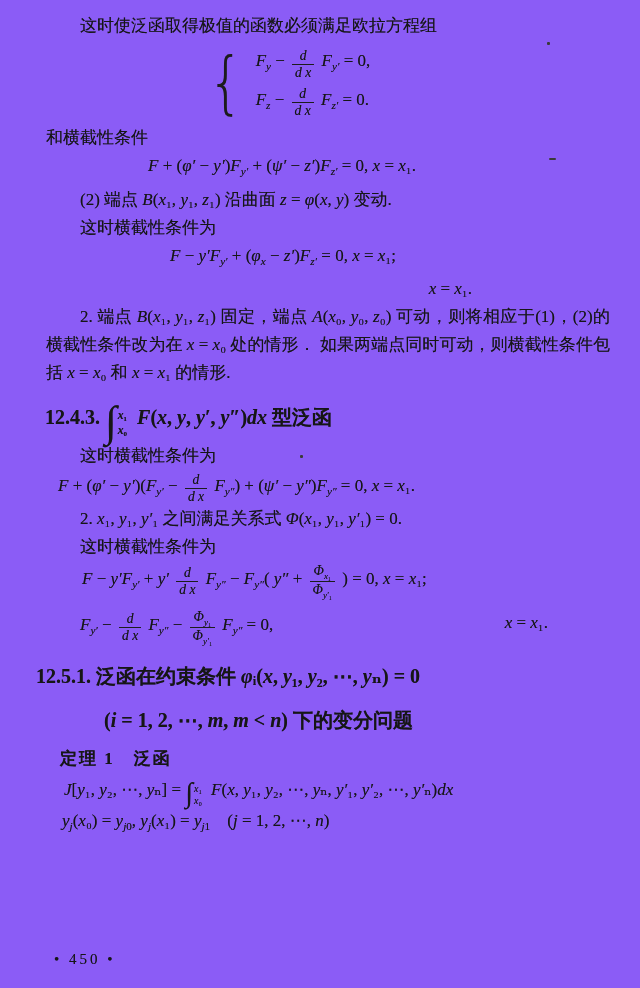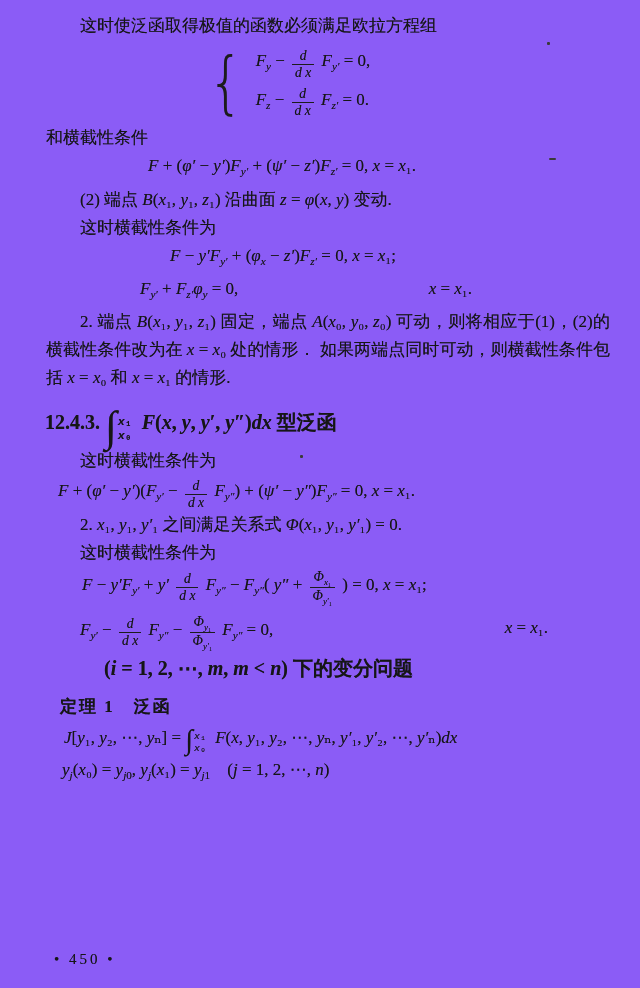--- a/index.html
+++ b/index.html
@@ -16,41 +16,41 @@
   
   .eqline{font-size:17px;line-height:28px;padding-left:150px;white-space:nowrap;}
   .eqsys{display:flex;align-items:center;gap:12px;padding-left:208px;margin-top:2px;}
   .brace{font-size:56px;font-weight:300;line-height:1;transform:scaleY(1.22);
          font-family:"DejaVu Sans",sans-serif;color:#1c1c1c;}
   .eqcol .eqline{padding-left:0;margin:5px 0;}
   .frac{display:inline-block;text-align:center;vertical-align:-0.62em;margin:0 3px;}
   .frac .num,.frac .den{display:block;font-size:.8em;line-height:1.18;padding:0 3px;}
   .frac .den{border-top:1.4px solid #1c1c1c;}
   .stack{display:inline-block;text-align:left;vertical-align:-0.5em;margin:0 5px 0 0;}
-  .stack .top,.stack .bot{display:block;font-size:.58em;line-height:1.25;font-family:Liberation Mono, monospace;}
+  .stack .top,.stack .bot{display:block;font-size:.58em;line-height:1.25;}
   .int{font-size:1.65em;line-height:.9;vertical-align:-0.22em;margin-right:1px;}
   sub{font-size:.66em;}
   .eqrow{display:flex;white-space:nowrap;font-size:17px;line-height:28px;}
   .eqrow .lhs{flex:0 0 auto;}
   .eqrow .rhs{margin-left:auto;}
   .row2{padding-left:140px;padding-right:168px;}
   .row8{padding-left:80px;padding-right:92px;margin-top:8px;}
   .eq3{padding-left:148px;}
   .eq4{padding-left:170px;}
   .eq6{padding-left:58px;margin-top:2px;}
   .eq7{padding-left:82px;margin-top:2px;}
   .eq9{padding-left:64px;margin-top:4px;}
   .eq10{padding-left:62px;}
   
   .sec-head{margin:8px 0 0 0;padding-left:45px;font-size:20px;font-weight:700;line-height:44px;white-space:nowrap;}
   .sec-head .headmath{font-weight:700;}
   .sec-head .int{font-size:2.15em;vertical-align:-0.28em;}
   .chap-head{margin:12px 0 0 0;text-align:center;font-size:21px;font-weight:800;line-height:30px;letter-spacing:1px;}
   .sub-head{margin:14px 0 0 0;padding-left:36px;font-size:20px;font-weight:700;line-height:32px;white-space:nowrap;}
-  .sub-head.l2{margin-top:0;padding-left:104px;}
+  .sub-head.l2{margin-top:12px;padding-left:104px;}
   .thm{margin:10px 0 0 0;padding-left:60px;font-size:17px;line-height:26px;font-weight:800;letter-spacing:2px;}
   .pageno{position:absolute;left:54px;bottom:20px;font-size:15px;letter-spacing:3px;}
   
   .speck{position:absolute;background:#3a3a3a;border-radius:1px;}
   .s1{width:3px;height:3px;left:547px;top:42px;}
   .s2{width:7px;height:2px;left:549px;top:158px;}
   .s3{width:3px;height:3px;left:300px;top:455px;}
 </style>
 </head>
 <body>
@@ -71,21 +71,20 @@
 
   <div class="eqline eq3"><i>F</i> + (<i>φ′</i> − <i>y′</i>)<i>F</i><sub><i>y′</i></sub> + (<i>ψ′</i> − <i>z′</i>)<i>F</i><sub><i>z′</i></sub> = 0,  <i>x</i> = <i>x</i>₁.</div>
 
   <p class="para indent">(2) 端点 <i>B</i>(<i>x</i>₁, <i>y</i>₁, <i>z</i>₁) 沿曲面 <i>z</i> = <i>φ</i>(<i>x</i>, <i>y</i>) 变动.</p>
 
   <p class="para indent">这时横截性条件为</p>
 
   <div class="eqline eq4"><i>F</i> − <i>y′F</i><sub><i>y′</i></sub> + (<i>φ</i><sub><i>x</i></sub> − <i>z′</i>)<i>F</i><sub><i>z′</i></sub> = 0,  <i>x</i> = <i>x</i>₁;</div>
 
   <div class="eqrow row2">
-    <span class="lhs"><i>F</i><sub><i>y′</i></sub> + <i>F</i><sub><i>z′</i></sub><i>φ</i><sub><i>y</i></sub> = 0,</span>
     <span class="rhs"><i>x</i> = <i>x</i>₁.</span>
   </div>
 
   <p class="para indent">2. 端点 <i>B</i>(<i>x</i>₁, <i>y</i>₁, <i>z</i>₁) 固定，端点 <i>A</i>(<i>x</i>₀, <i>y</i>₀, <i>z</i>₀) 可动，则将相应于(1)，(2)的横截性条件改为在 <i>x</i> = <i>x</i>₀ 处的情形． 如果两端点同时可动，则横截性条件包括 <i>x</i> = <i>x</i>₀ 和 <i>x</i> = <i>x</i>₁ 的情形.</p>
 
   <h3 class="sec-head">
     <span>12.4.3.</span>
     <span class="headmath"><span class="int">∫</span><span class="stack"><span class="top"><i>x</i>₁</span><span class="bot"><i>x</i>₀</span></span> <i>F</i>(<i>x</i>, <i>y</i>, <i>y′</i>, <i>y″</i>)<i>dx</i></span>
     <span>型泛函</span>
   </h3>
@@ -100,20 +99,21 @@
   <p class="para indent">这时横截性条件为</p>
 
   <div class="eqline eq7"><i>F</i> − <i>y′F</i><sub><i>y′</i></sub> + <i>y′</i> <span class="frac"><span class="num"><i>d</i></span><span class="den"><i>d</i> <i>x</i></span></span> <i>F</i><sub><i>y″</i></sub> − <i>F</i><sub><i>y″</i></sub>( <i>y″</i> + <span class="frac"><span class="num"><i>Φ</i><sub><i>x</i>₁</sub></span><span class="den"><i>Φ</i><sub><i>y′</i>₁</sub></span></span> ) = 0,  <i>x</i> = <i>x</i>₁;</div>
 
   <div class="eqrow row8">
     <span class="lhs"><i>F</i><sub><i>y′</i></sub> − <span class="frac"><span class="num"><i>d</i></span><span class="den"><i>d</i> <i>x</i></span></span> <i>F</i><sub><i>y″</i></sub> − <span class="frac"><span class="num"><i>Φ</i><sub><i>y</i>₁</sub></span><span class="den"><i>Φ</i><sub><i>y′</i>₁</sub></span></span> <i>F</i><sub><i>y″</i></sub> = 0,</span>
     <span class="rhs"><i>x</i> = <i>x</i>₁.</span>
   </div>
 
 
+  <h3 class="sub-head">12.5.1. 泛函在约束条件 <i>φ</i>ᵢ(<i>x</i>, <i>y</i>₁, <i>y</i>₂, ⋯, <i>y</i>ₙ) = 0</h3>
   <h3 class="sub-head l2">(<i>i</i> = 1, 2, ⋯, <i>m</i>, <i>m</i> &lt; <i>n</i>) 下的变分问题</h3>
 
   <p class="thm">定理 1　泛函</p>
 
   <div class="eqline eq9"><i>J</i>[<i>y</i>₁, <i>y</i>₂, ⋯, <i>y</i>ₙ] = <span class="int">∫</span><span class="stack"><span class="top"><i>x</i>₁</span><span class="bot"><i>x</i>₀</span></span> <i>F</i>(<i>x</i>, <i>y</i>₁, <i>y</i>₂, ⋯, <i>y</i>ₙ, <i>y′</i>₁, <i>y′</i>₂, ⋯, <i>y′</i>ₙ)<i>dx</i></div>
 
   <div class="eqline eq10"><i>y</i><sub><i>j</i></sub>(<i>x</i>₀) = <i>y</i><sub><i>j</i>0</sub>,  <i>y</i><sub><i>j</i></sub>(<i>x</i>₁) = <i>y</i><sub><i>j</i>1</sub>　(<i>j</i> = 1, 2, ⋯, <i>n</i>)</div>
 
   <div class="pageno">• 450 •</div>
 

